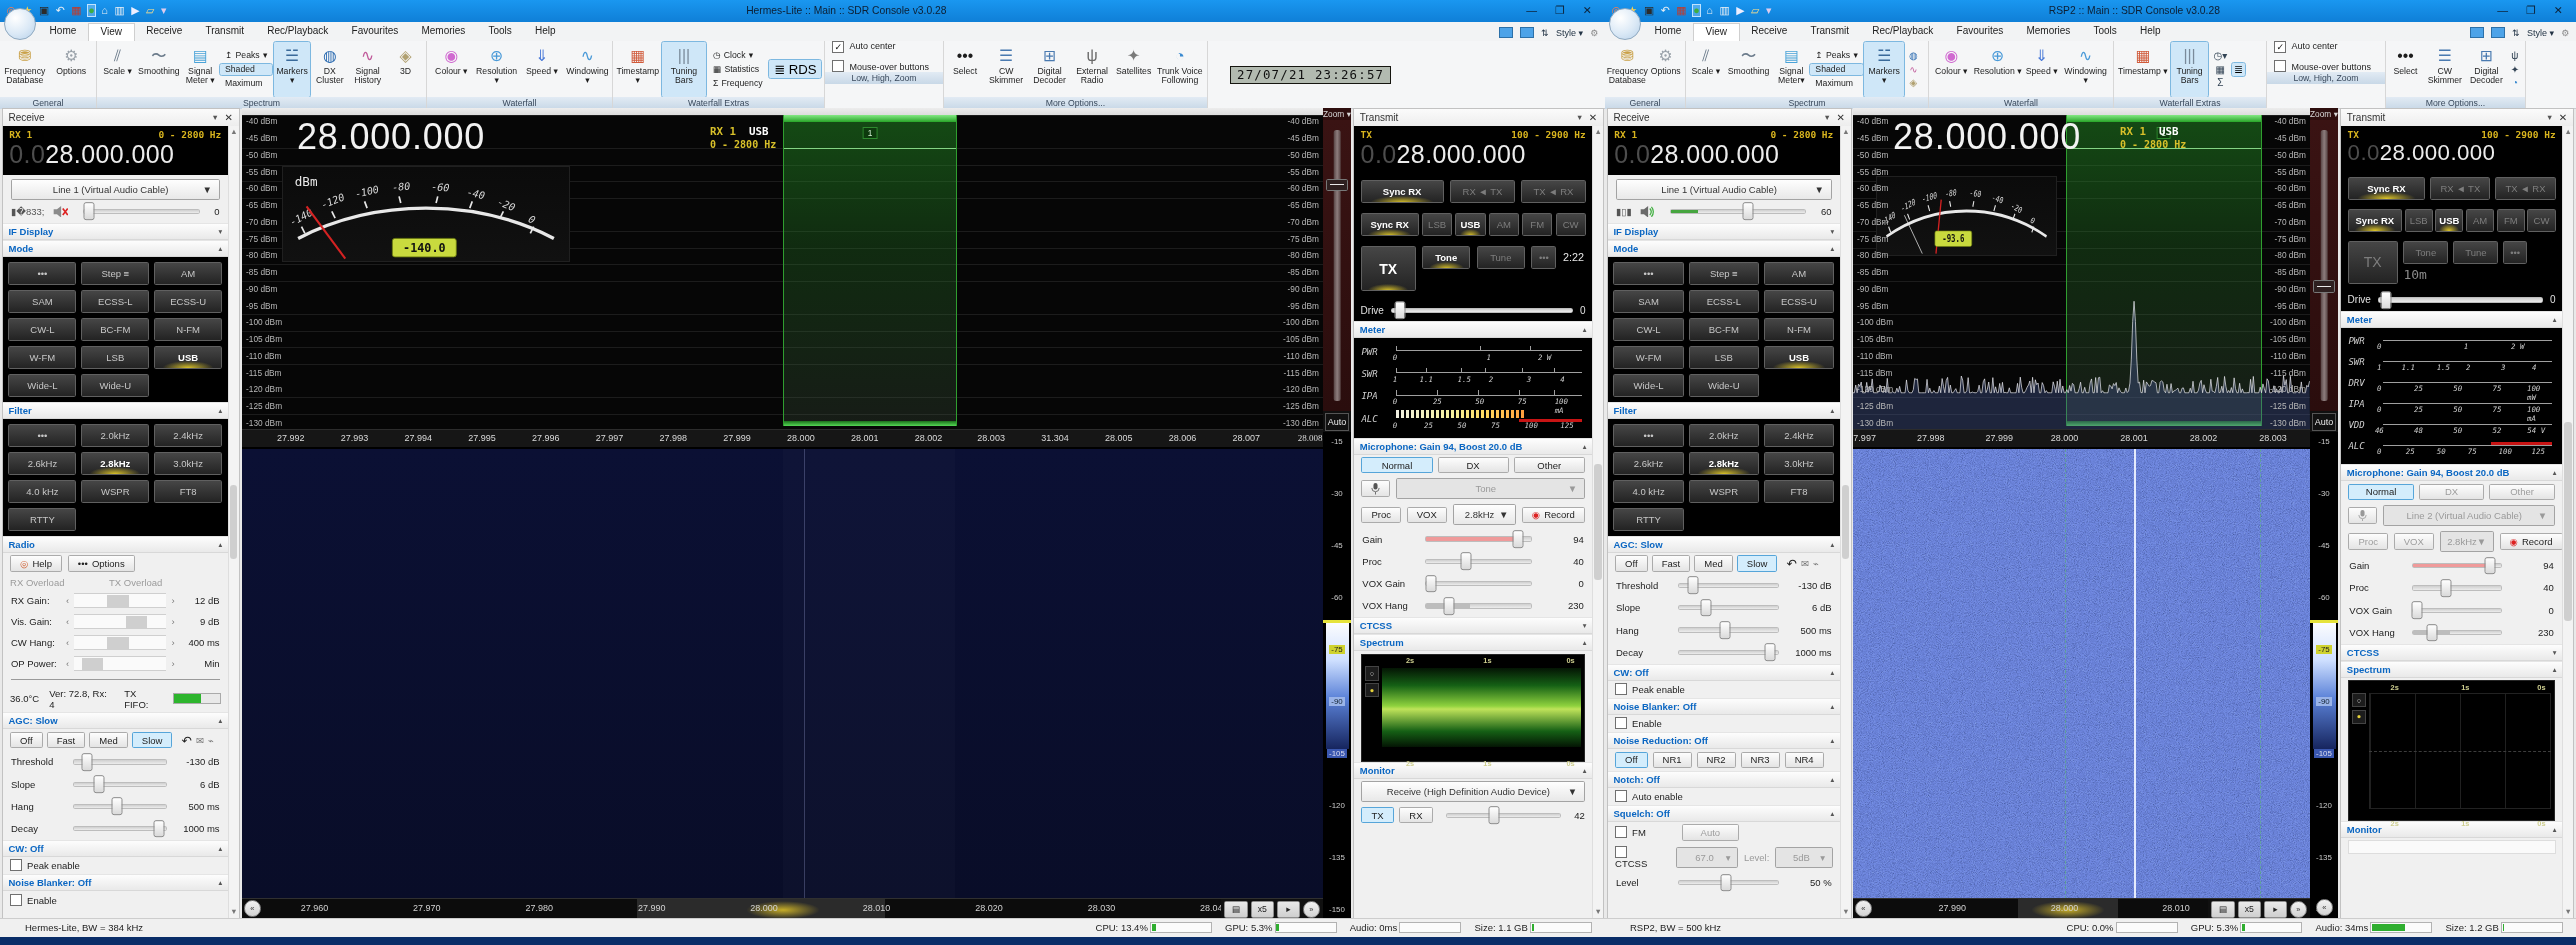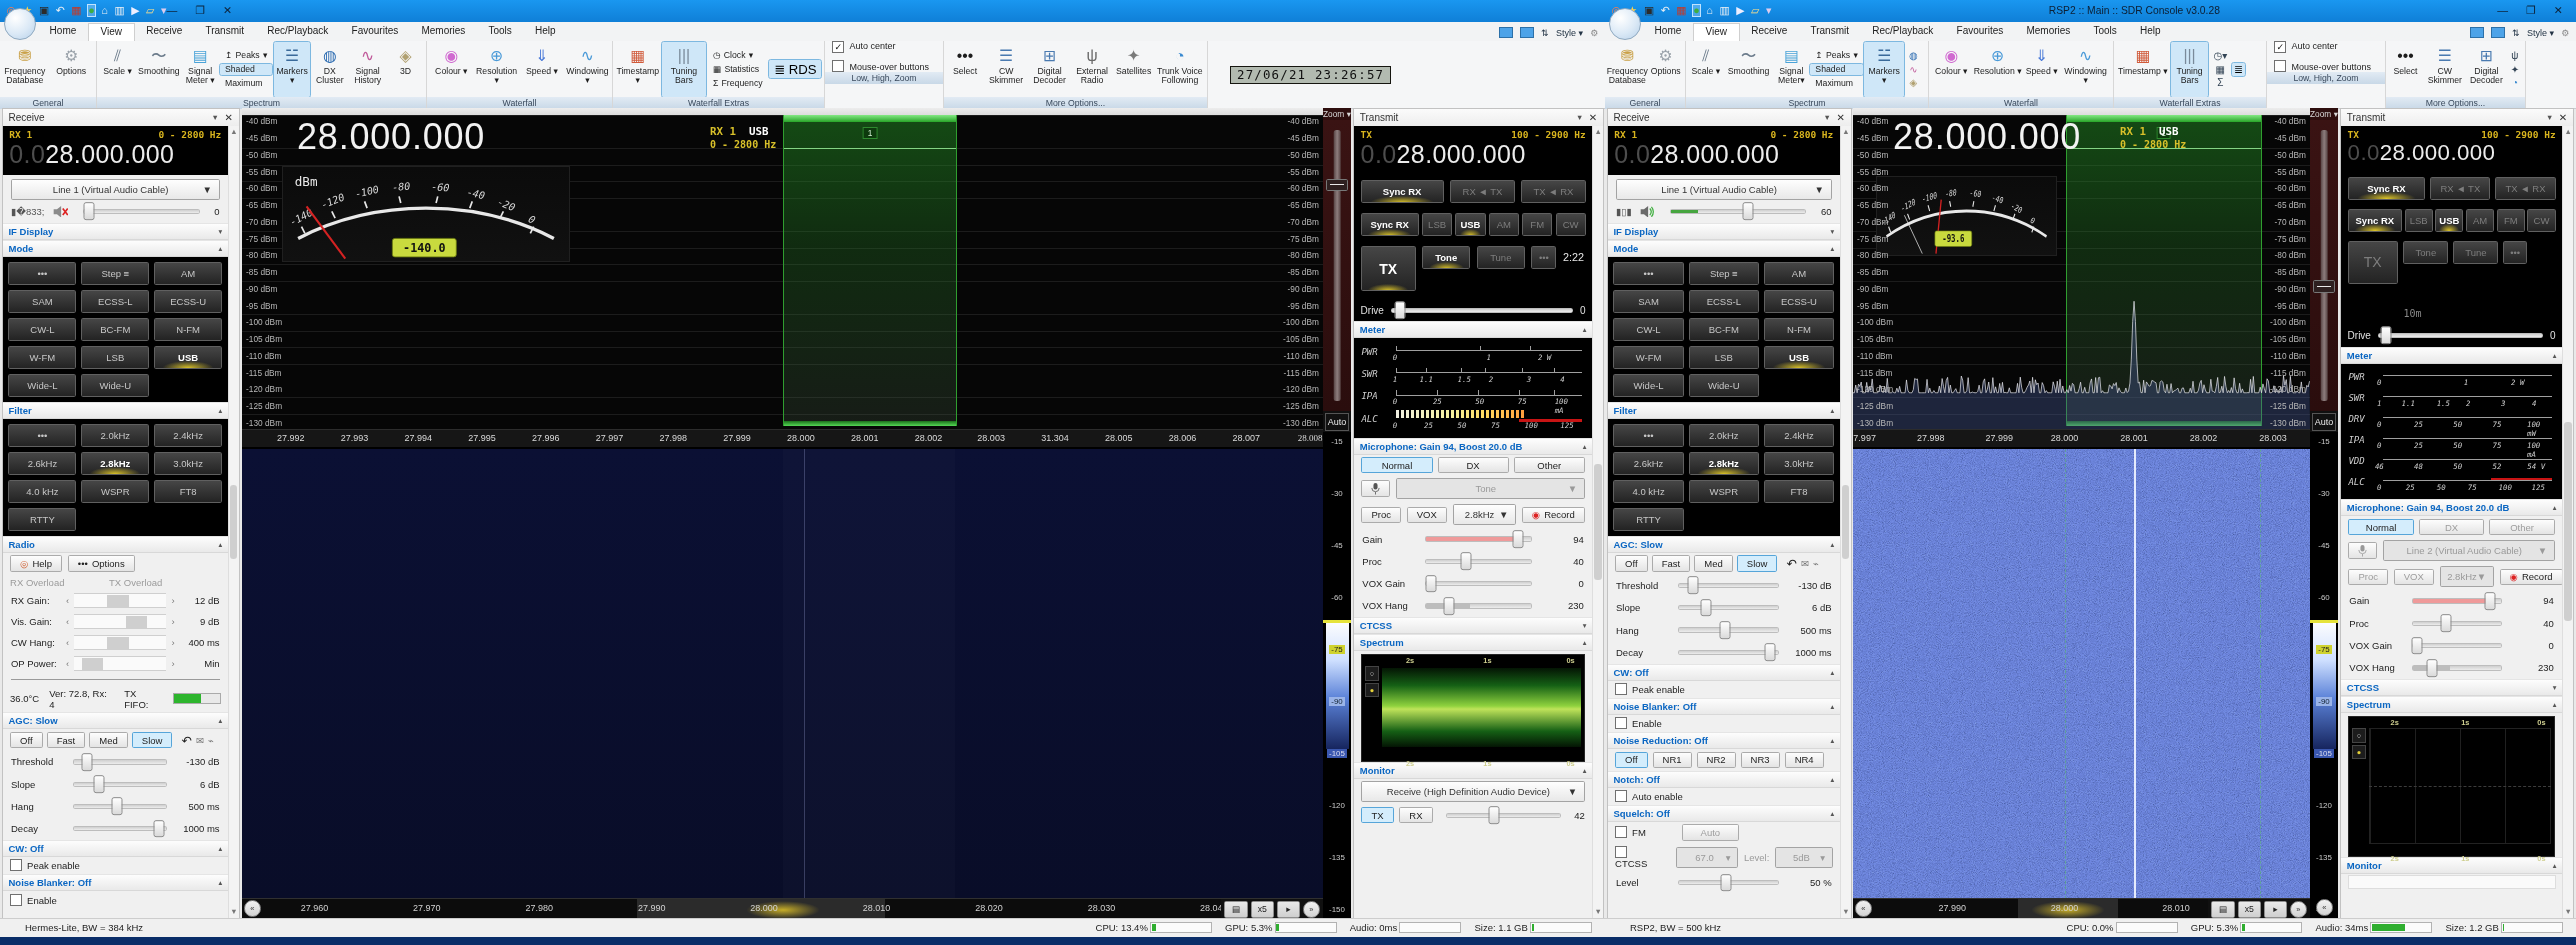--- a/index.html
+++ b/index.html
@@ -161,20 +161,21 @@
       <span style="color:#2b2b2b;">▣</span>
       <span style="color:#e8eef4;">↶</span>
       <span style="color:#c23a2a;">▦</span>
       <span class="qhl" style="color:#3fae3f;">●</span>
       <span style="color:#e8eef4;">⌂</span>
       <span style="color:#e8eef4;">▥</span>
       <span style="color:#eef;">▶</span>
       <span style="color:#ffe08a;">▱</span>
       <span style="color:#dce;">▾</span>
     </div>
+    <div class="ttl">Hermes-Lite :: Main :: SDR Console v3.0.28</div>
     <div class="wbtns">
       <span>—</span>
       <span>❐</span>
       <span>✕</span>
     </div>
   </div>
   <div class="tabrow">
     <div class="orb"></div>
     <span class="tabs0" style="display:flex;">
           <span class="tab ">Home</span>
@@ -316,21 +317,21 @@
               <span class="ric" style="color:#7a7a7a;">✦</span>
               <span>Satellites</span>
             </div>
         <div class="ri" style="width:51px;">
               <span class="ric" style="color:#3a8ad0;">◔</span>
               <span>Trunk Voice Following</span>
             </div>
       </div>
       <div class="rgl">More Options...</div>
     </div>
-    <div class="clockchip" style="right:214px;">27/06/21 23:26:57</div>
+    <div class="clockchip" style="right:214px;">27/07/21 23:26:57</div>
   </div>
 
   <div class="dock" style="left:1.7px;top:108px;width:238px;height:811px;">
     <div class="phead"><span>Receive</span><span class="sp"></span><span class="car">▼</span>&nbsp;&nbsp;<span>✕</span></div>
     <div class="pbody">
       <div class="pscroll">
             <span>▲</span>
             <span class="pthumb"></span>
             <span>▼</span>
           </div>
@@ -1474,21 +1475,21 @@
             <div class="dbtn dim" style="flex:.8;">CW</div>
           </div>
           <div style="display:flex;gap:5.8px;margin-top:9px;align-items:flex-start;">
             <div class="dbtn dim" style="width:48px;height:41px;font-size:14px;">TX</div>
             <div style="display:flex;flex-direction:column;gap:3.3px;">
               <div style="display:flex;gap:5px;">
                 <div class="dbtn dim" style="width:43px;">Tone</div>
                 <div class="dbtn dim" style="width:43px;">Tune</div>
                 <div class="dbtn dim" style="width:21.5px;">•••</div>
               </div>
-              <span style="color:#8a8a8a;font-size:10px;font-family:'DejaVu Sans Mono',monospace;margin-top:41px;">10m</span>
+              <span style="color:#8a8a8a;font-size:13px;font-family:'DejaVu Sans Mono',monospace;">10m</span>
             </div>
           </div>
           <div style="display:flex;align-items:center;margin-top:10.8px;color:#e0e0e0;font-size:10px;">
             <span>Drive</span>
             <div class="track">
                   <div class="thumb" style="left:4%;"></div>
                 </div>
             <span>0</span>
           </div>
         </div>

